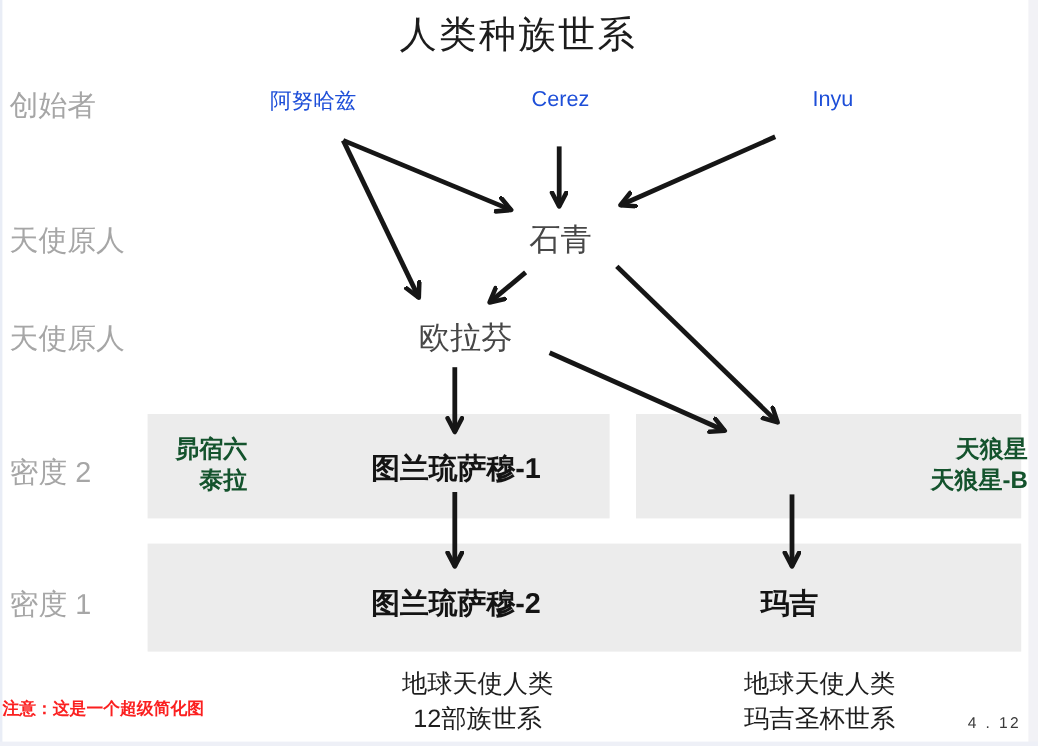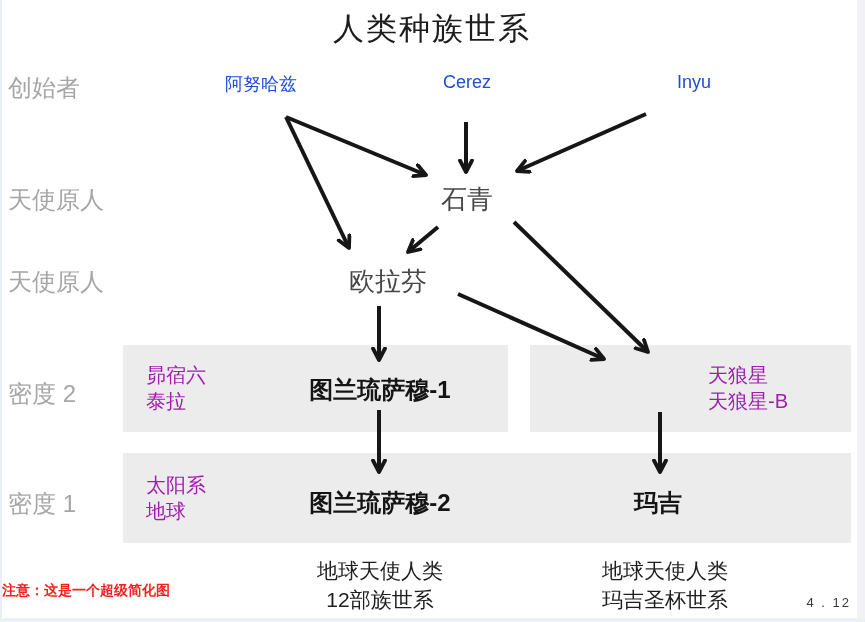--- a/index.html
+++ b/index.html
@@ -15,26 +15,26 @@
     position:absolute;left:432px;top:8px;transform:translateX(-50%);
     margin:0;font-size:31px;font-weight:500;color:#1c1c1c;letter-spacing:2px;white-space:nowrap;
   }
   .rowlabel{position:absolute;left:8px;font-size:24px;color:#a6a6a6;white-space:nowrap;}
   .node{position:absolute;transform:translateX(-50%);white-space:nowrap;}
   .founder{font-size:18px;color:#1d4ed8;font-weight:500;}
   .midnode{font-size:26px;color:#474747;font-weight:500;}
   .boxnode{font-size:24px;color:#141414;font-weight:600;}
   .gbox{position:absolute;background:#ececec;}
   .loc{
-    position:absolute;transform:translateX(-50%);text-align:left;
-    font-size:20px;line-height:26px;color:#a21caf;white-space:nowrap;
+    position:absolute;transform:translateX(-50%);text-align:right;
+    font-size:20px;line-height:26px;color:#14532d;white-space:nowrap;font-weight:bold;
   }
   .caption{
     position:absolute;transform:translateX(-50%);text-align:center;
-    font-size:21px;line-height:29px;color:#1e1e1e;font-weight:500;white-space:nowrap;
+    font-size:21px;line-height:29px;color:#1e1e1e;font-weight:500;white-space:nowrap;margin-left:18px;
   }
   .note{position:absolute;left:2px;top:582px;font-size:14px;font-weight:700;color:#fb2020;white-space:nowrap;}
   .pagenum{position:absolute;right:14px;top:595px;font-size:13px;color:#3a3a3a;letter-spacing:2px;}
 </style>
 </head>
 <body>
 
 <div class="stage">
 
   <div class="edge-left"></div>
@@ -76,29 +76,25 @@
   <div class="node founder" style="left:666px;top:72px;margin-left:28px;">Inyu</div>
 
   <div class="node midnode" style="left:467px;top:182px;">石青</div>
   <div class="node midnode" style="left:388px;top:264px;">欧拉芬</div>
 
   <div class="loc" style="left:176px;top:362px;">
     <div>昴宿六</div>
     <div>泰拉</div>
   </div>
   <div class="node boxnode" style="left:380px;top:374px;">图兰琉萨穆-1</div>
-  <div class="loc" style="left:748px;top:362px;">
+  <div class="loc" style="left:816px;top:362px;">
     <div>天狼星</div>
     <div>天狼星-B</div>
   </div>
 
-  <div class="loc" style="left:176px;top:472px;">
-    <div>太阳系</div>
-    <div>地球</div>
-  </div>
   <div class="node boxnode" style="left:380px;top:487px;">图兰琉萨穆-2</div>
   <div class="node boxnode" style="left:658px;top:487px;">玛吉</div>
 
   <div class="caption" style="left:380px;top:556px;">
     <div>地球天使人类</div>
     <div>12部族世系</div>
   </div>
   <div class="caption" style="left:665px;top:556px;">
     <div>地球天使人类</div>
     <div>玛吉圣杯世系</div>

